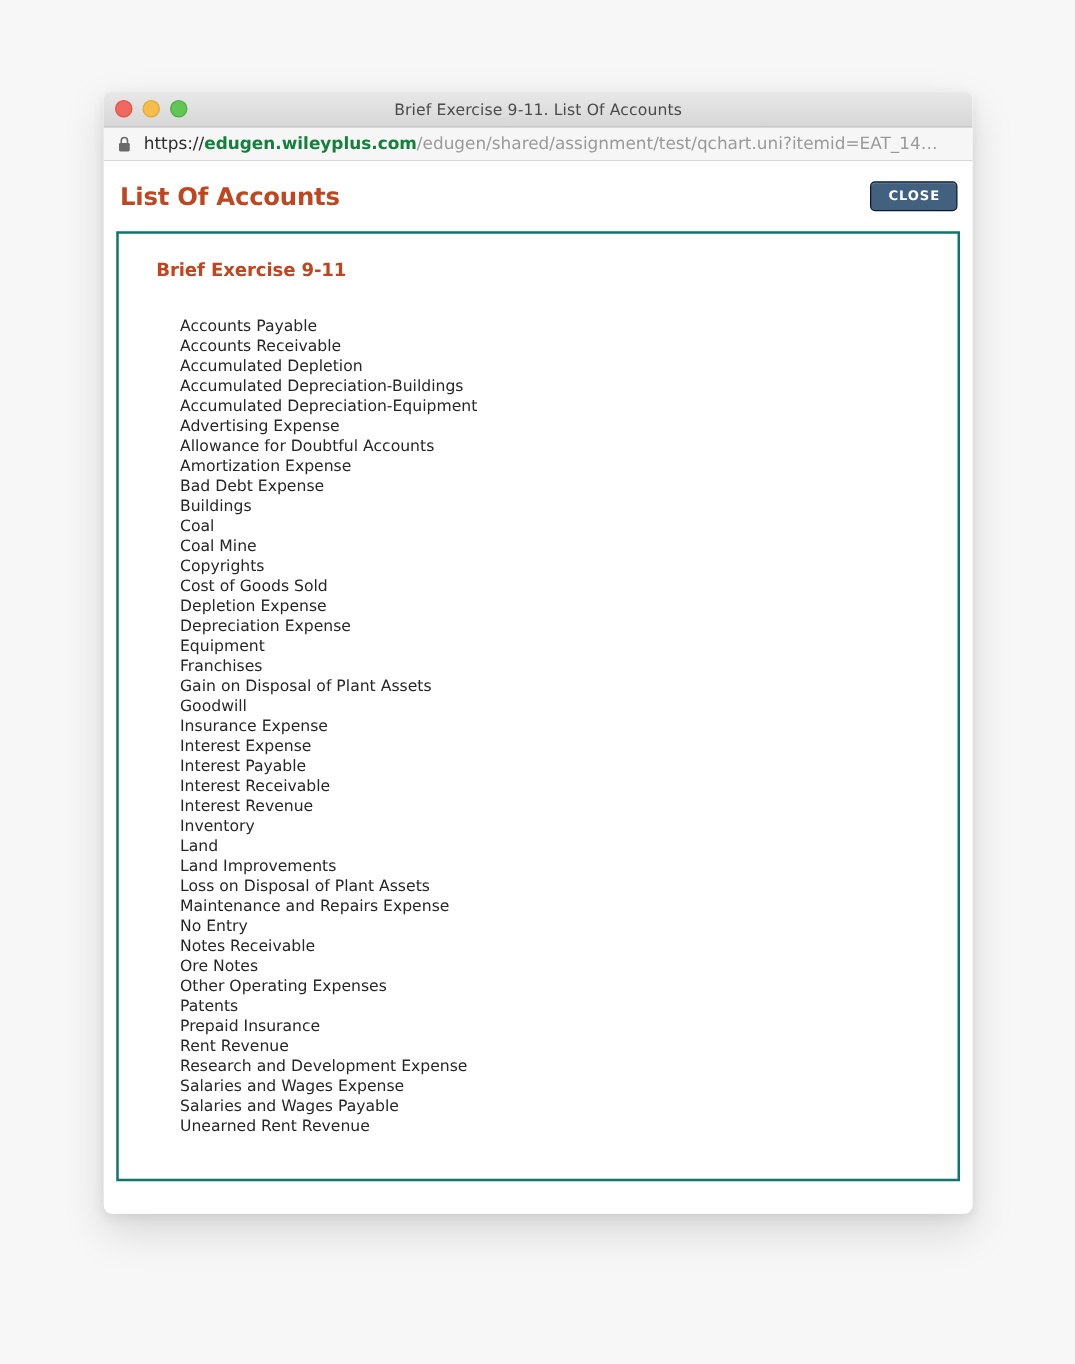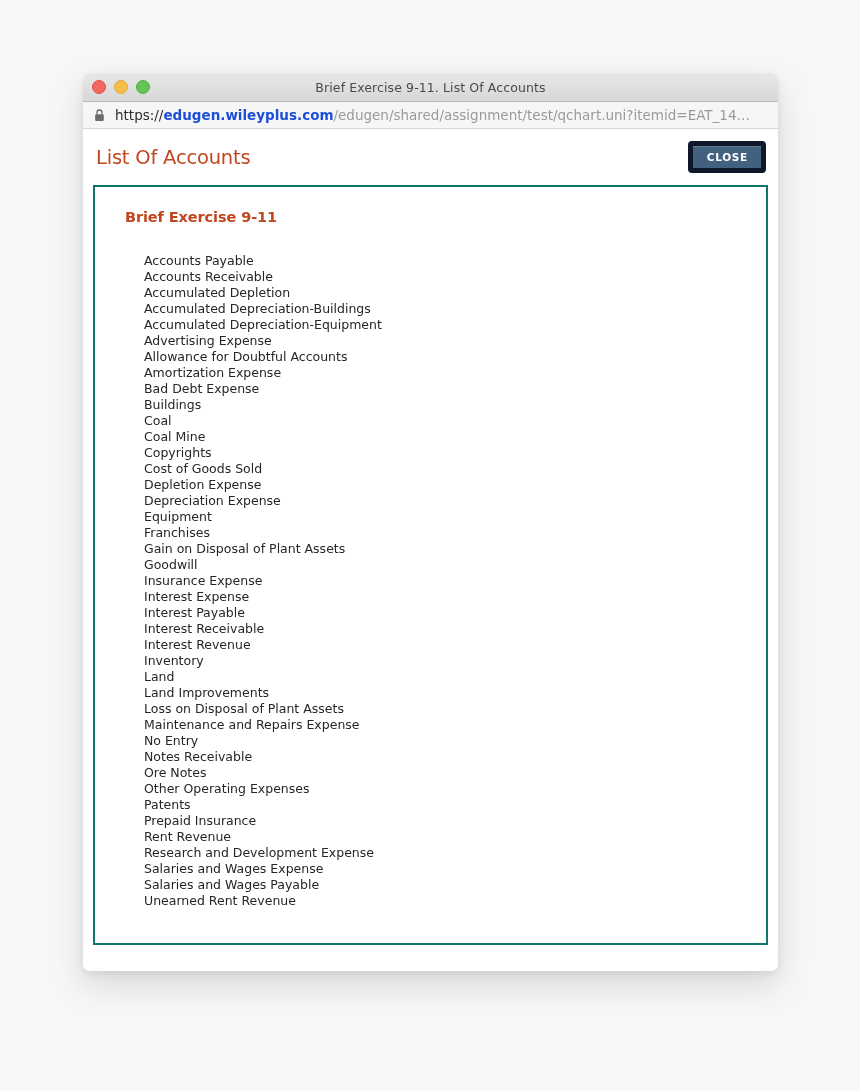--- a/index.html
+++ b/index.html
@@ -88,21 +88,21 @@
     display: block;
   }
   .url-text {
     font-size: 13.5px;
     color: #9a9a9a;
     white-space: nowrap;
     overflow: hidden;
     font-family: "DejaVu Sans", "Liberation Sans", sans-serif;
   }
   .url-host {
-    color: #1d4ed8;
+    color: #15803d;
     font-weight: bold;
   }
   .url-scheme { color: #2d2d2d; }
 
   
   .page {
     flex: 1 1 auto;
     background: #ffffff;
     padding: 0 10px 10px 10px;
     box-sizing: border-box;
@@ -113,33 +113,33 @@
   .page-header {
     height: 56px;
     display: flex;
     align-items: center;
     justify-content: space-between;
     padding: 0 2px 0 3px;
     box-sizing: border-box;
   }
   .page-title {
     font-size: 19.5px;
-    font-weight: normal;
+    font-weight: bold;
     color: #c0461f;
     letter-spacing: -0.2px;
     font-family: "DejaVu Sans", "Liberation Sans", sans-serif;
   }
   .close-button {
     background: #41617f;
     color: #ffffff;
     font-size: 10.5px;
     font-weight: bold;
     letter-spacing: 0.7px;
     padding: 6px 13px 6px 14px;
-    border: 5px solid #0f172a;
+    border: 1px solid #0f172a;
     border-radius: 4px;
     box-shadow: inset 0 1px 0 rgba(255,255,255,0.16);
     cursor: pointer;
     line-height: 1;
     font-family: "DejaVu Sans", "Liberation Sans", sans-serif;
   }
 
   .content-box {
     border: 2px solid #0f766e;
     background: #ffffff;

